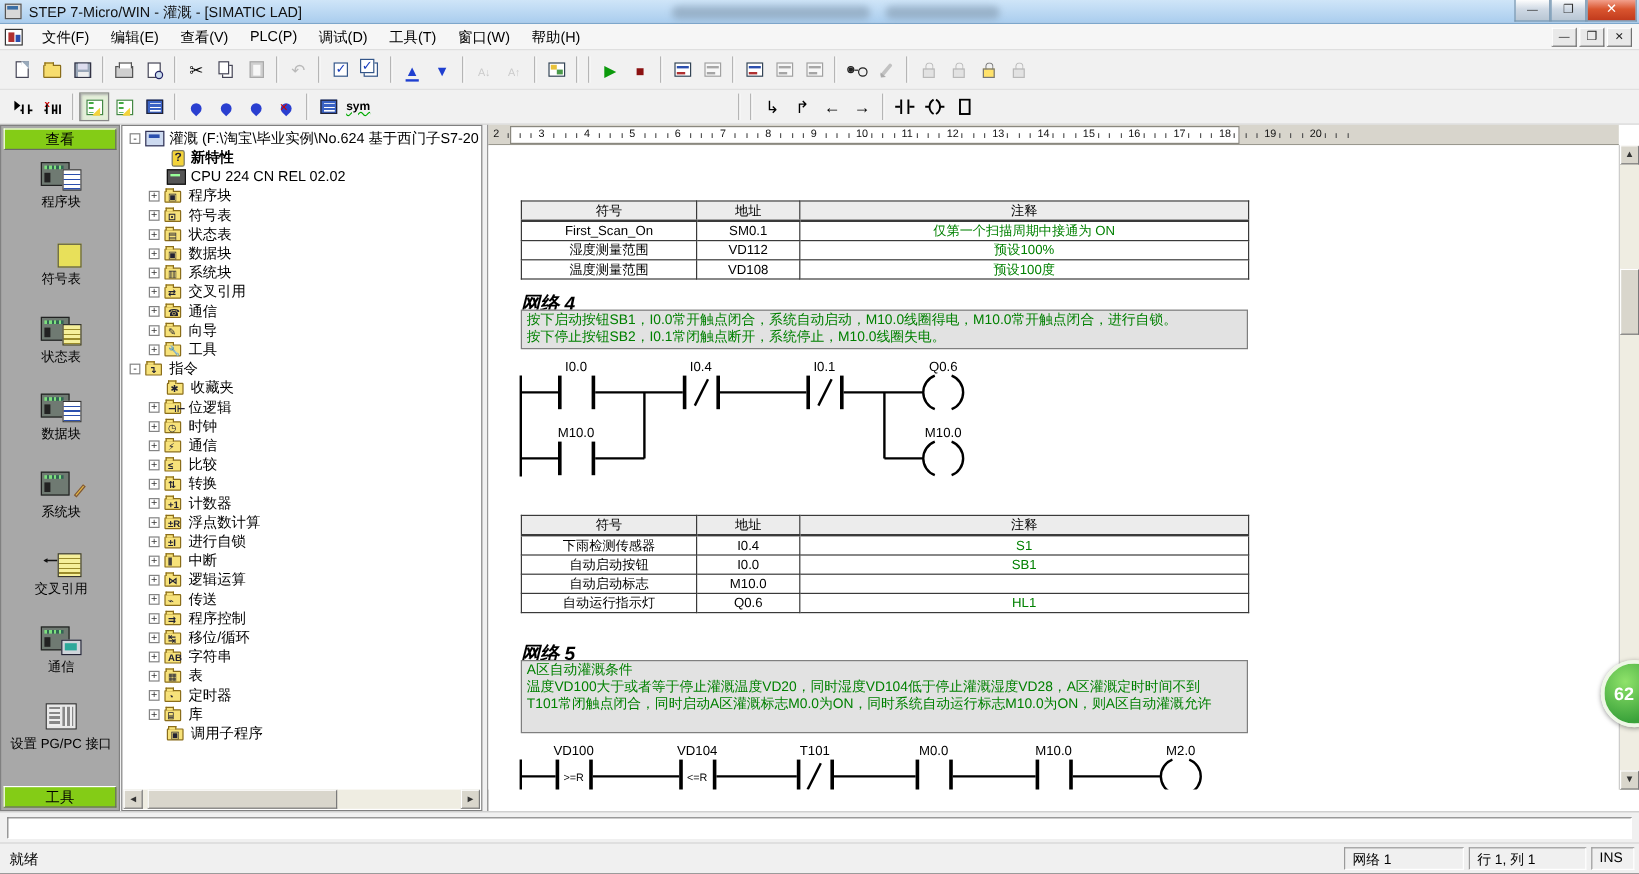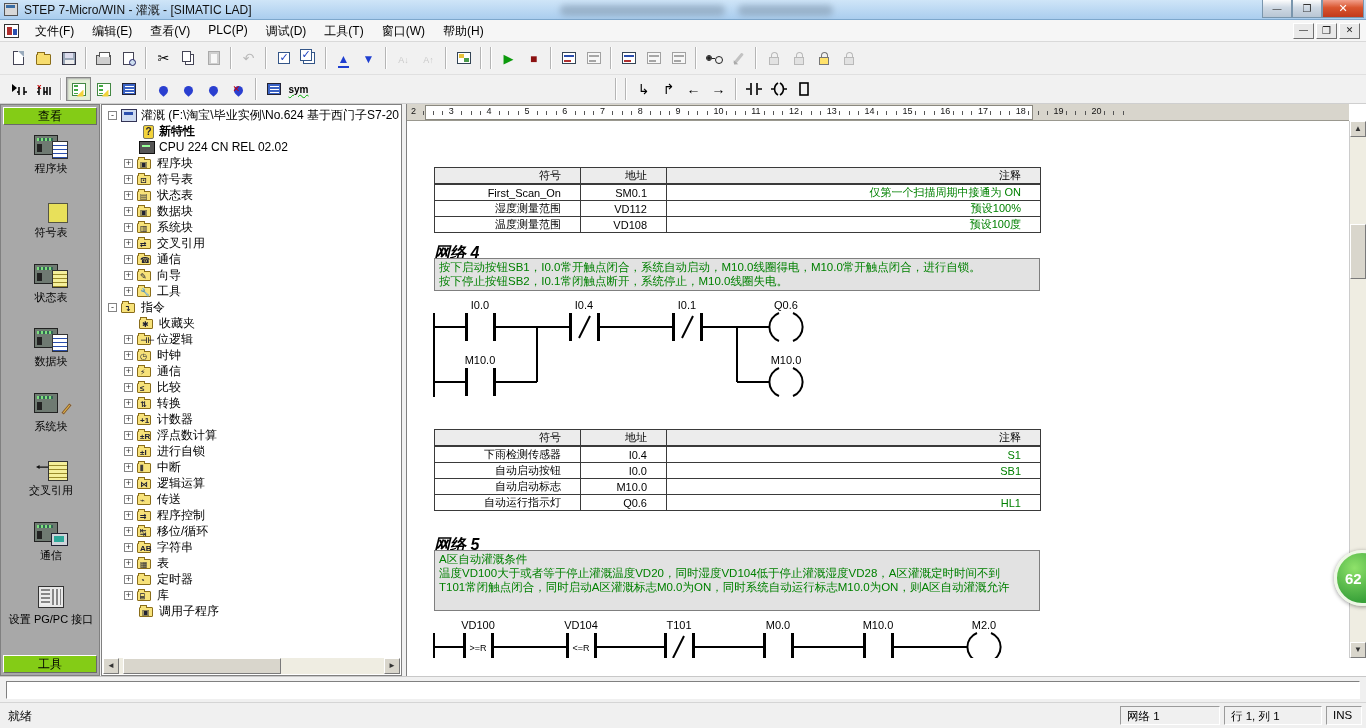--- a/index.html
+++ b/index.html
@@ -148,21 +148,21 @@
 
   
   #editor{position:absolute;left:406px;top:0;width:960px;height:572px;background:#fff;border-left:1px solid #808080;}
   #ruler{position:absolute;left:0;top:0;width:942px;height:17px;background:#d8d5cc;border-bottom:1px solid #9a988f;}
   #ruler .page{position:absolute;left:18px;top:1px;width:608px;height:15px;background:#fff;border:1px solid #8a887f;}
   .rnum{position:absolute;top:2px;font-size:9px;color:#111;}
   .rtick{position:absolute;top:7px;width:1px;height:4px;background:#555;}
   #content{position:absolute;left:0;top:17px;width:942px;height:537px;background:#fff;overflow:hidden;}
 
   .ltable{position:absolute;left:27px;width:606px;border-collapse:collapse;table-layout:fixed;font-size:11px;}
-  .ltable th,.ltable td{border:1px solid #3a3a3a;padding:0 19px;height:15px;font-weight:normal;text-align:right;overflow:hidden;white-space:nowrap;}
+  .ltable th,.ltable td{border:1px solid #3a3a3a;padding:0 19px;height:15px;font-weight:normal;text-align:center;overflow:hidden;white-space:nowrap;}
   .ltable th{background:#ececec;height:16px;border-bottom:2px solid #3a3a3a;}
   .ltable td.cmt{color:#008000;}
   .ltable tr{background:#fff;}
 
   .nettitle{position:absolute;left:27px;font-weight:bold;font-size:16px;font-style:italic;}
   .netcomment{position:absolute;left:27px;width:606px;background:#e2e2e2;border:1px solid #7f7f7f;color:#008000;font-size:11.5px;line-height:14px;padding:1px 4px;}
 
   .ladder{position:absolute;left:0;}
   .ladder text{font-size:11px;fill:#000;}
   .ladder .op{font-size:9px;}

